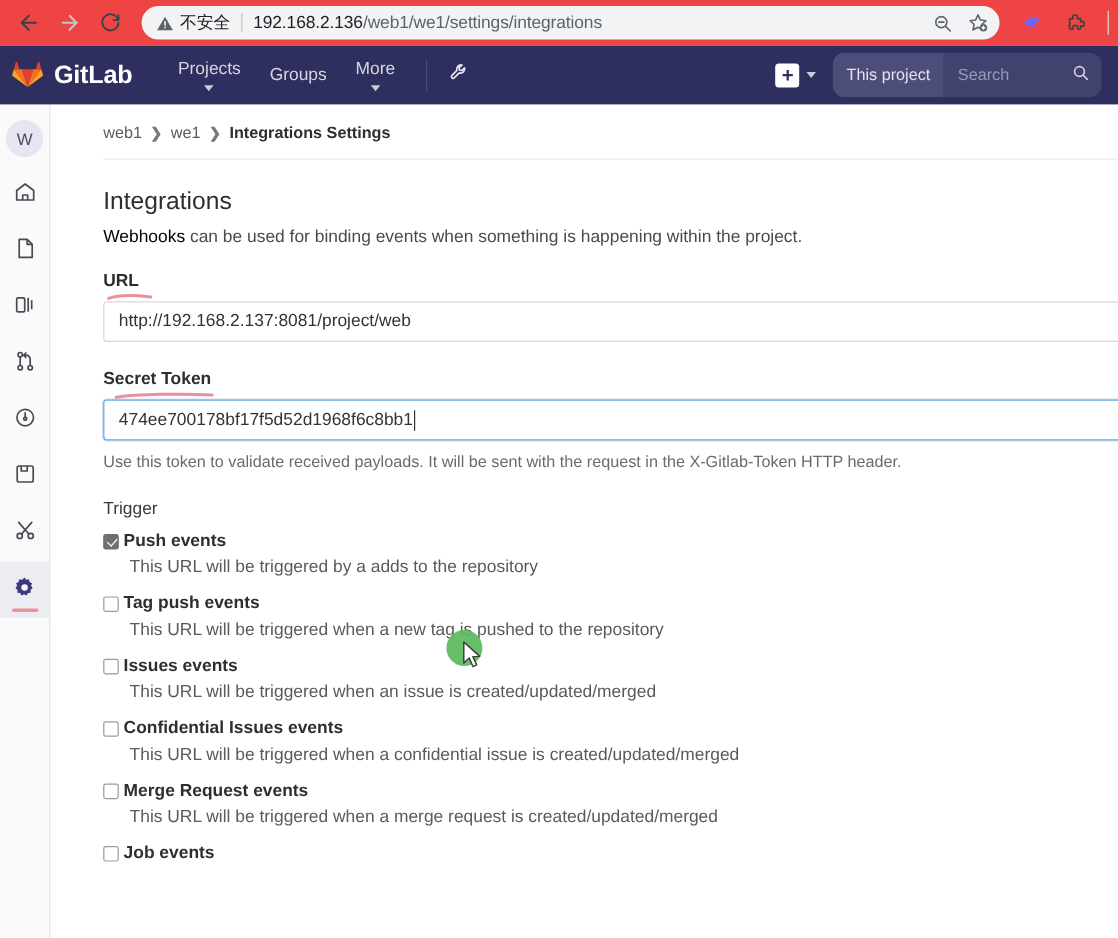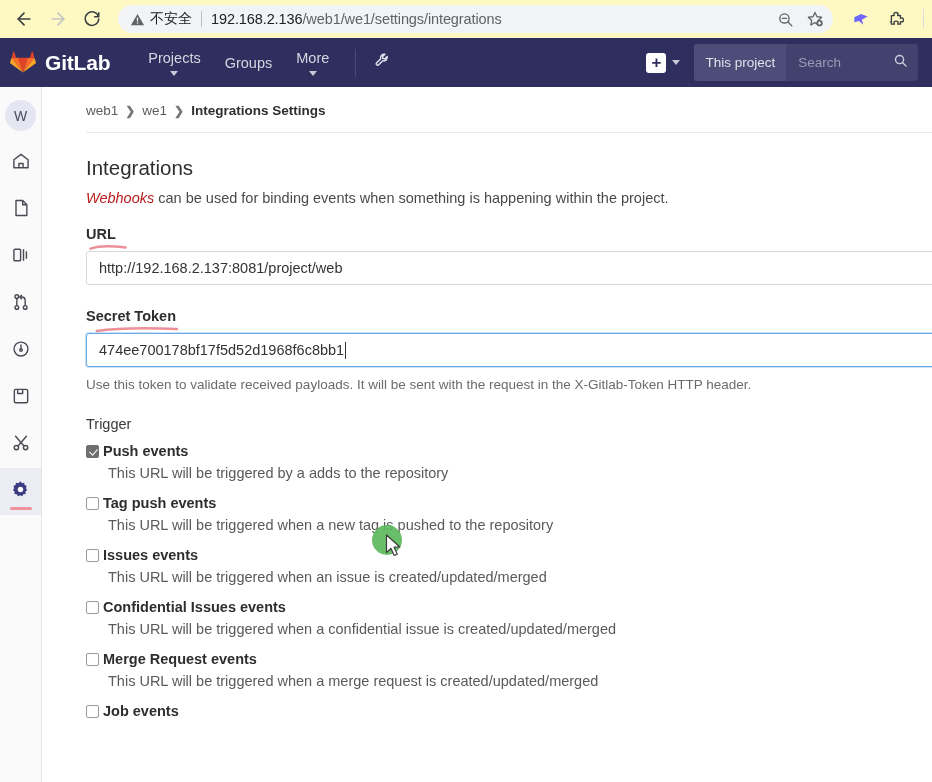--- a/index.html
+++ b/index.html
@@ -6,21 +6,21 @@
   html, body {
     width: 932px; height: 782px;
     font-family: "Liberation Sans", sans-serif;
     background: #ffffff;
     overflow: hidden;
   }
 
   
   .browser-bar {
     height: 38px;
-    background: #fef9c3;
+    background: #ef4444;
     display: flex;
     align-items: center;
     padding: 0 8px;
     gap: 2px;
     position: relative;
   }
   .nav-btn {
     width: 32px; height: 32px;
     display: flex; align-items: center; justify-content: center;
     border-radius: 50%;
@@ -107,21 +107,21 @@
   .gl-plus-group { display: flex; align-items: center; gap: 6px; margin-right: 14px; }
   .gl-plus-box {
     width: 20px; height: 20px;
     background: #ffffff; border-radius: 3px;
     display: flex; align-items: center; justify-content: center;
     color: #2e2e5f; font-size: 17px; font-weight: 700; line-height: 1;
   }
   .gl-search-wrap {
     display: flex; align-items: center;
     background: #42426e;
-    border-radius: 3px;
+    border-radius: 10px;
     height: 37px;
     overflow: hidden;
   }
   .gl-scope {
     color: #e2e2ea; font-size: 13.5px;
     padding: 0 11px;
     background: #4d4d7a;
     height: 100%;
     display: flex; align-items: center;
     white-space: nowrap;
@@ -188,21 +188,21 @@
     font-size: 20.5px;
     color: #2e2e2e;
     padding: 23px 0 10px 0;
     font-weight: 400;
   }
   .page-sub {
     font-size: 14.5px;
     color: #4a4a4a;
     padding-bottom: 19px;
   }
-  .page-sub a { color: #b91c1c; text-decoration: none; font-style: italic; }
+  .page-sub a { color: #000000; text-decoration: none; }
 
   .field-label {
     font-size: 14.5px;
     font-weight: 700;
     color: #2e2e2e;
     position: relative;
     display: inline-block;
     margin-bottom: 9px;
   }
   .scribble {

